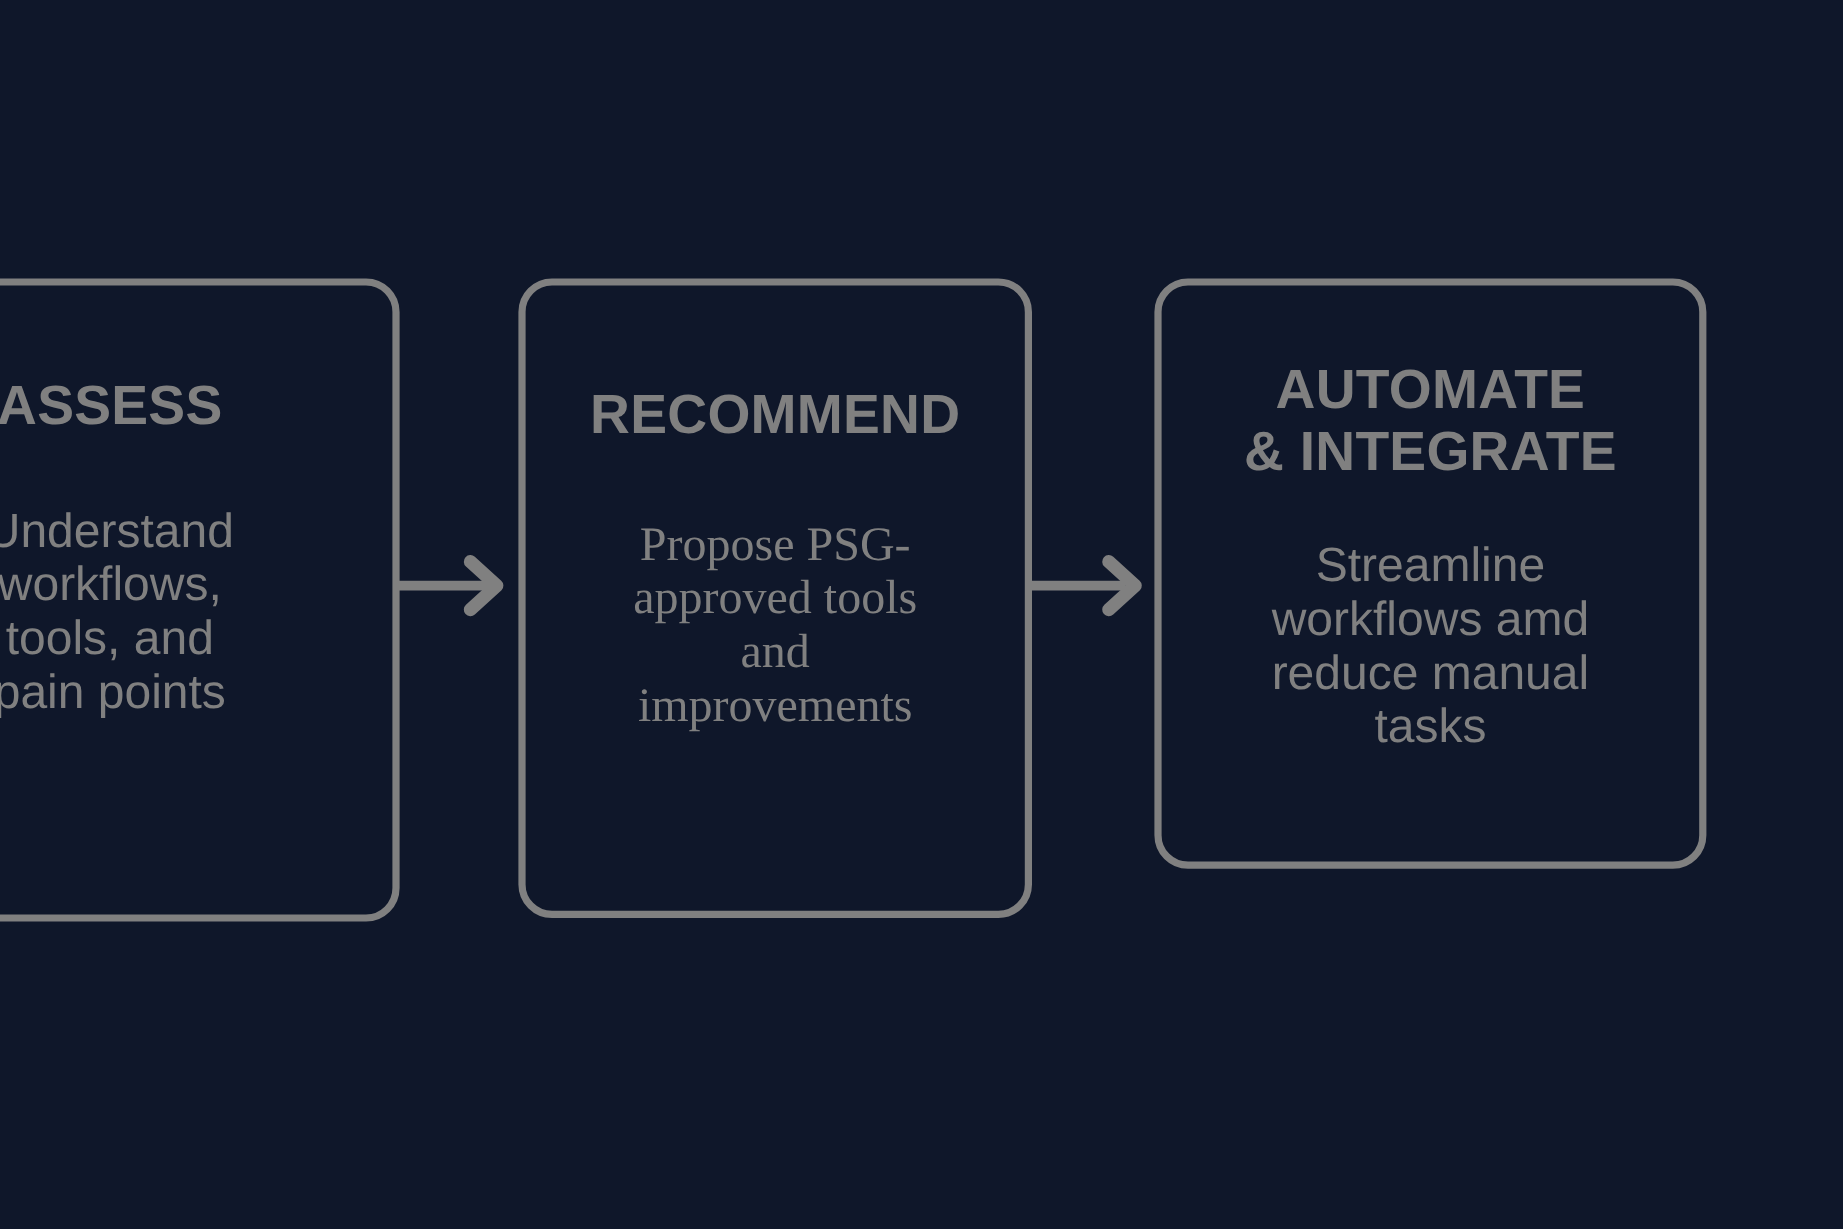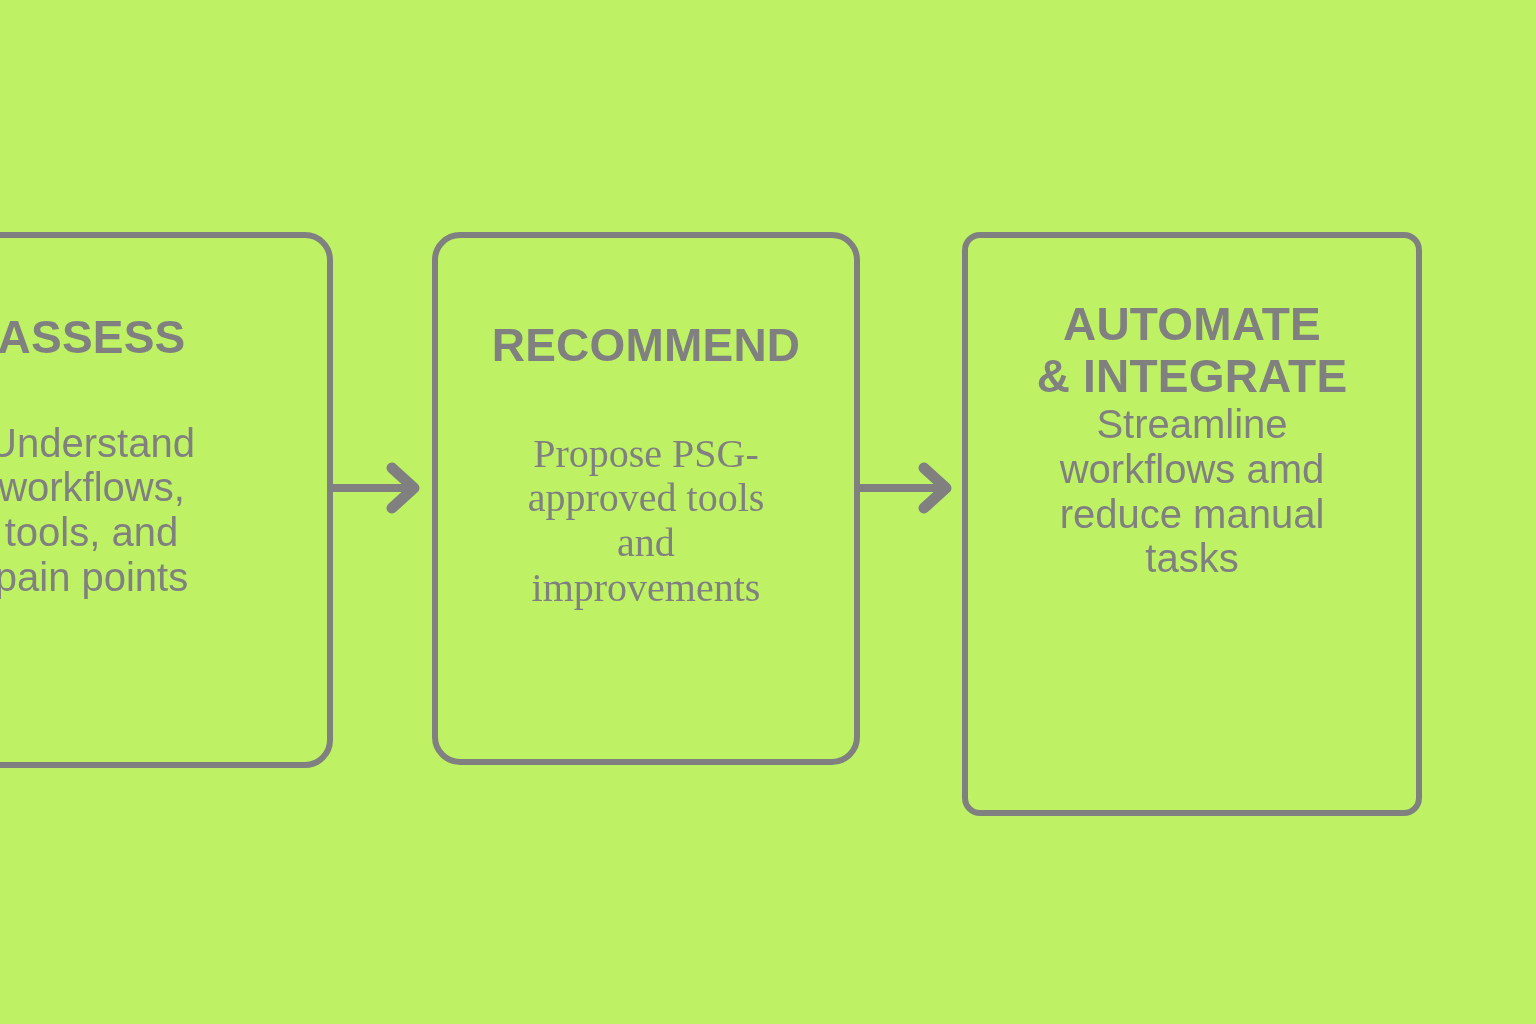--- a/index.html
+++ b/index.html
@@ -15,21 +15,21 @@
     font-family: "Liberation Sans", sans-serif;
     position: relative;
   }
 
   #canvas {
     position: absolute;
     left: 0;
     top: 0;
     width: 1536px;
     height: 1024px;
-    background: #bef264;
+    background: #0f172a;
   }
 
   
   .step-box {
     position: absolute;
     box-sizing: border-box;
     border: 6px solid #808080;
     border-radius: 28px;
     background: transparent;
     display: flex;
@@ -50,22 +50,21 @@
   #box-recommend {
     left: 432px;
     top: 232px;
     width: 428px;
     height: 533px;
   }
   #box-automate {
     left: 962px;
     top: 232px;
     width: 460px;
-    height: 584px;
-    border-radius: 18px;
+    height: 492px;
   }
 
   .step-title {
     color: #808080;
     font-weight: bold;
     font-size: 46px;
     line-height: 1.12;
     letter-spacing: 0.2px;
     white-space: pre-line;
     margin: 0;
@@ -82,21 +81,21 @@
   }
 
   
   #box-assess .step-title    { margin-top: 74px; }
   #box-assess .step-desc     { margin-top: 57px; }
 
   #box-recommend .step-title { margin-top: 82px; }
   #box-recommend .step-desc  { margin-top: 60px; font-family: Liberation Serif, serif; }
 
   #box-automate .step-title  { margin-top: 61px; }
-  #box-automate .step-desc   { }
+  #box-automate .step-desc   { margin-top: 47px; }
 
   
   .connector-arrow {
     position: absolute;
     height: 60px;
   }
   #arrow-1 {
     left: 330px;
     top: 458px;
     width: 92px;

